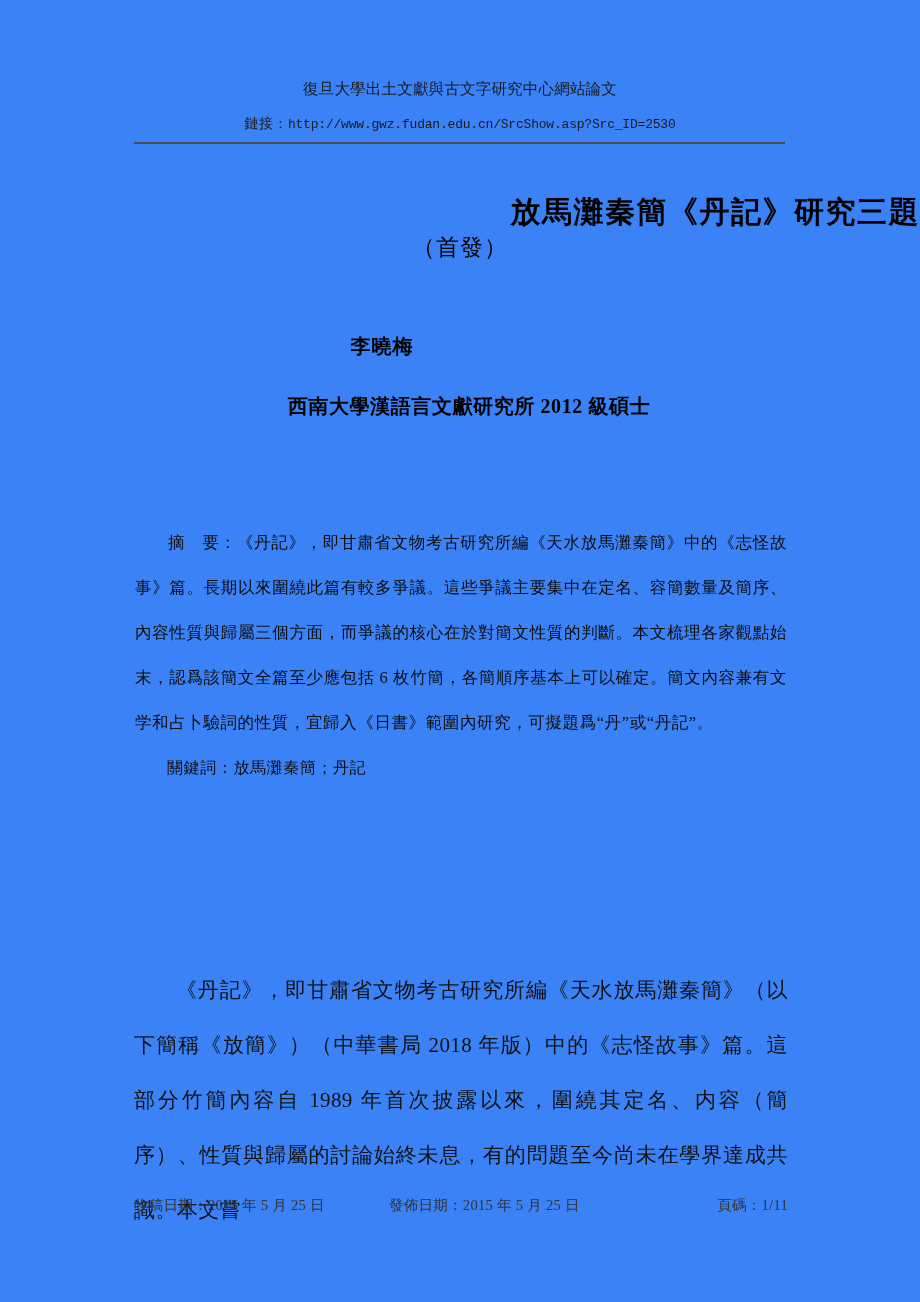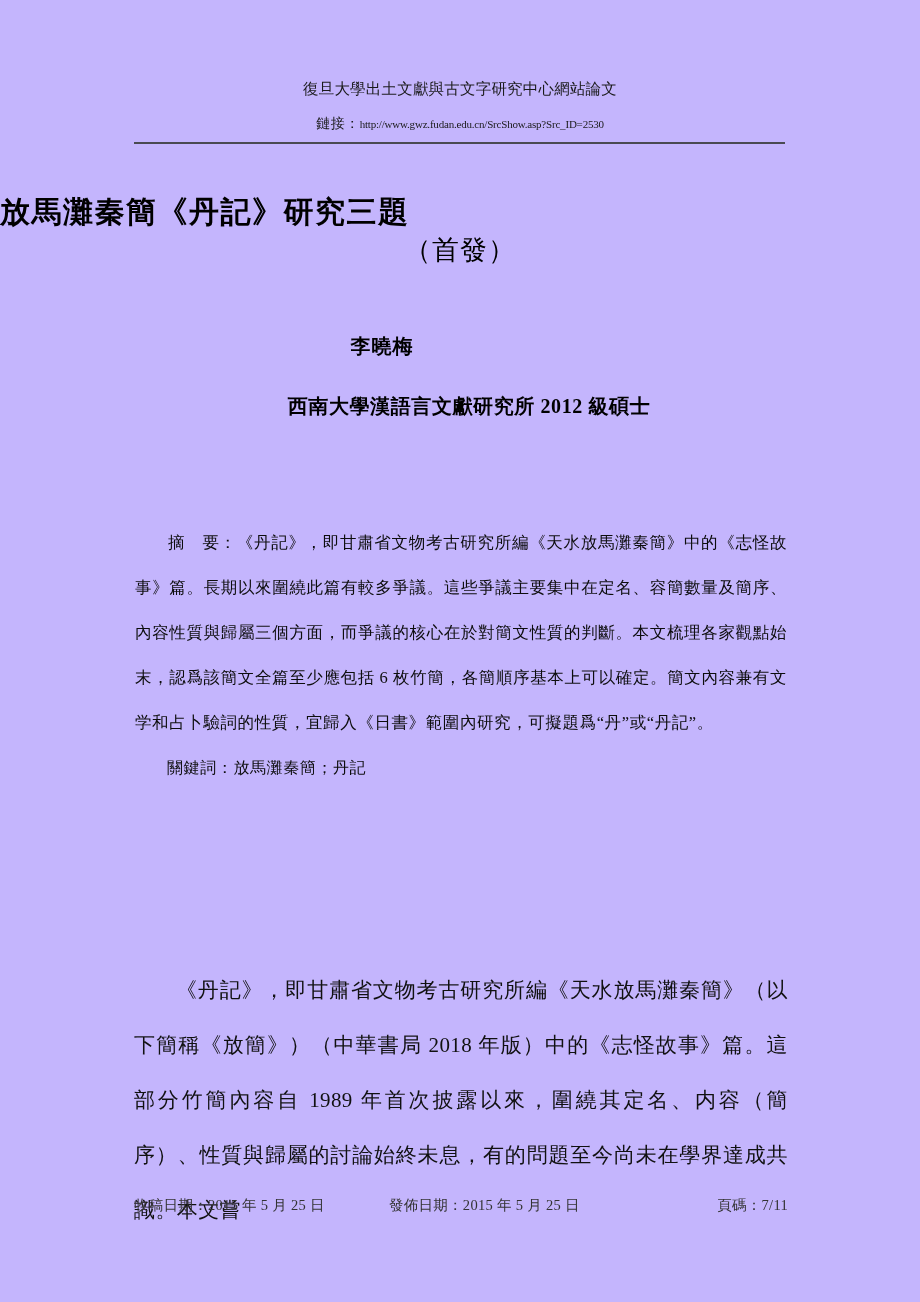--- a/index.html
+++ b/index.html
@@ -4,21 +4,21 @@
 <style>
   html, body {
     margin: 0;
     padding: 0;
     background: #ffffff;
   }
   .page {
     position: relative;
     width: 920px;
     height: 1302px;
-    background: #c4b5fd;
+    background: #3b82f6;
     overflow: hidden;
     font-family: "Liberation Serif", "DejaVu Serif", serif;
     color: #000000;
     box-sizing: border-box;
   }
 
   
   .header-block {
     position: absolute;
     left: 134px;
@@ -38,52 +38,52 @@
     line-height: 1.4;
     margin-top: 14px;
     color: #1a1a1a;
     white-space: nowrap;
   }
   .header-link .lk-label {
     font-family: Liberation Sans, sans-serif;
     letter-spacing: 0.5px;
   }
   .header-link .lk-url {
-    font-family: Liberation Serif, serif;
-    font-size: 11px;
+    font-family: Liberation Mono, monospace;
+    font-size: 13px;
     letter-spacing: -0.2px;
   }
   .header-rule {
     position: absolute;
     left: 134px;
     top: 142px;
     width: 651px;
     height: 2px;
     background: #4a4a52;
   }
 
   
   .title-main {
     position: absolute;
     left: 0;
     top: 172px;
     width: 920px;
-    text-align: left;
+    text-align: right;
     font-size: 30px;
     font-weight: bold;
     letter-spacing: 1.5px;
     font-family: "Liberation Sans", "DejaVu Sans", sans-serif;
   }
   .title-sub {
     position: absolute;
     left: 0;
     top: 232px;
     width: 920px;
     text-align: center;
-    font-size: 27px;
+    font-size: 23px;
     letter-spacing: 1px;
     font-family: "Liberation Serif", "DejaVu Serif", serif;
   }
 
   
   .author-name {
     position: absolute;
     left: 0;
     top: 333px;
     width: 764px;
@@ -195,16 +195,16 @@
     <p class="keywords-p">關鍵詞：放馬灘秦簡；丹記</p>
   </div>
 
   <div class="body-block">
     <p class="body-p">《丹記》，即甘肅省文物考古研究所編《天水放馬灘秦簡》（以下簡稱《放簡》）（中華書局 2018 年版）中的《志怪故事》篇。這部分竹簡內容自 1989 年首次披露以來，圍繞其定名、内容（簡序）、性質與歸屬的討論始終未息，有的問題至今尚未在學界達成共識。本文嘗</p>
   </div>
 
   <div class="footer">
     <span class="footer-received">收稿日期：2015 年 5 月 25 日</span>
     <span class="footer-published">發佈日期：2015 年 5 月 25 日</span>
-    <span class="footer-pageno">頁碼：7/11</span>
+    <span class="footer-pageno">頁碼：1/11</span>
   </div>
 
 </div>
 
 </body></html>

